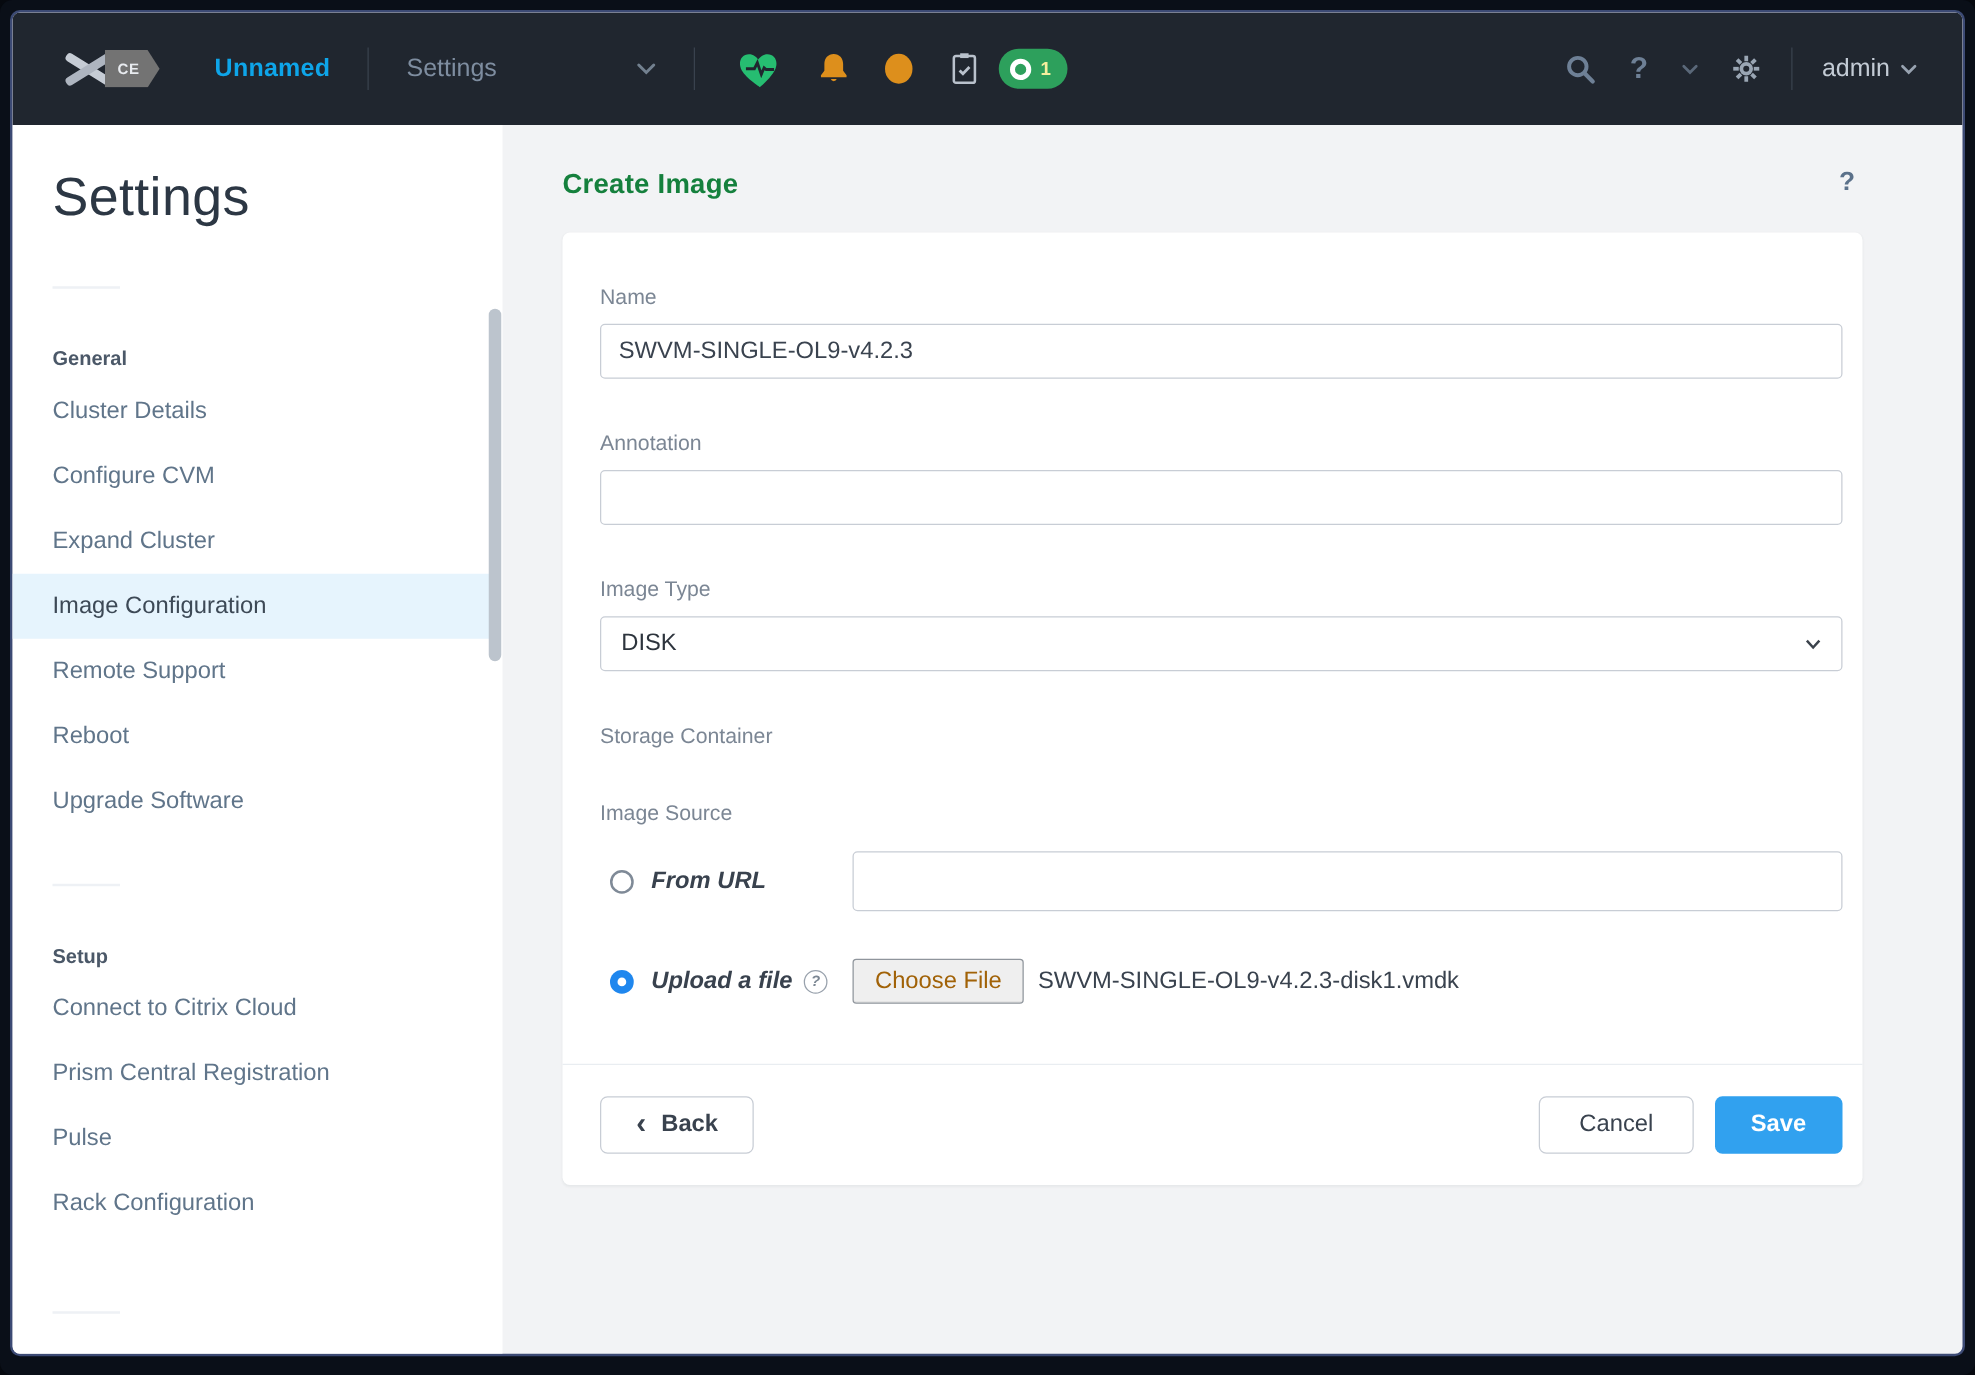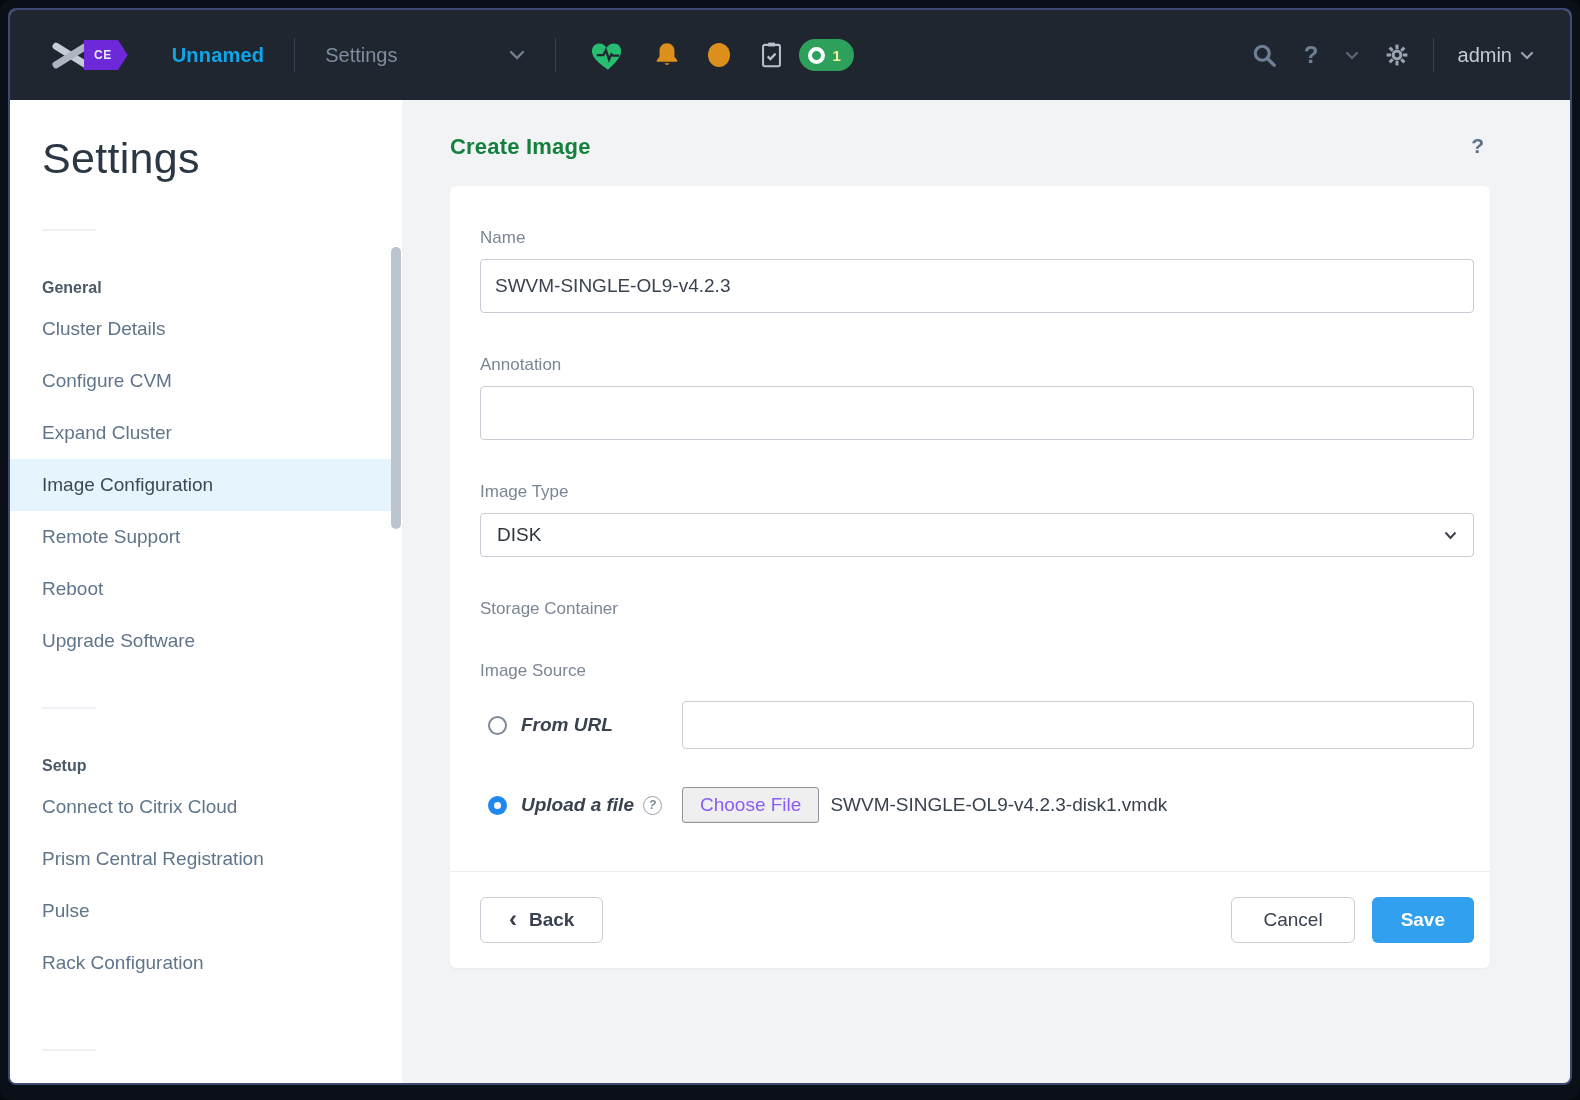--- a/index.html
+++ b/index.html
@@ -36,21 +36,21 @@
   .logo-x { position: relative; width: 44px; height: 38px; }
   .logo-x span {
     position: absolute; left: 2px; top: 16px;
     width: 42px; height: 7px; border-radius: 3px;
     background: #c6ccd5;
   }
   .logo-x span:first-child { transform: rotate(32deg); }
   .logo-x span:last-child  { transform: rotate(-32deg); background:#aeb5c0; }
   .logo-ce {
     margin-left: -8px;
-    background: #6d28d9; color: #e8ebef;
+    background: #737373; color: #e8ebef;
     font-size: 12px; font-weight: bold; letter-spacing: .5px;
     padding: 8px 10px;
     clip-path: polygon(0 0, 78% 0, 100% 50%, 78% 100%, 0 100%);
     padding-right: 16px;
   }
   .cluster-name { color: #0ea5e9; font-size: 20px; font-weight: bold; letter-spacing:.2px; }
   .nav-sep { width: 1px; height: 34px; background: #39424e; margin: 0 30px; }
   .nav-dropdown { display: flex; align-items: center; cursor: pointer; }
   .nav-dropdown .lbl { font-size: 20px; color: #7e8da0; }
   .nav-dropdown svg { margin-left: 112px; }
@@ -127,21 +127,21 @@
   .card {
     margin-top: 26px; background: #ffffff;
     border-radius: 6px;
     box-shadow: 0 1px 2px rgba(20,30,40,.05);
   }
   .card-body { padding: 42px 16px 2px 30px; }
 
   .form-group { margin-bottom: 42px; }
   .form-label { font-size: 17px; color: #7b8694; margin-bottom: 11px; }
   .text-input {
-    width: 100%; height: 54px;
+    width: 100%; height: 44px;
     border: 1px solid #c8cdd5; border-radius: 4px;
     font-family: inherit; font-size: 19px; color: #3a434f;
     padding: 0 14px; background: #fff; outline: none;
   }
   .select-box {
     width: 100%; height: 44px;
     border: 1px solid #c8cdd5; border-radius: 4px;
     display: flex; align-items: center;
     font-size: 19px; color: #2d343d;
     padding: 0 16px; cursor: pointer; background:#fff;
@@ -166,21 +166,21 @@
   .url-input { flex: 1; height: 48px; }
   .help-circle {
     width: 19px; height: 19px; border-radius: 50%;
     border: 1.5px solid #98a1ac; color: #7c8793;
     font-size: 12px; font-weight: bold;
     display: inline-flex; align-items: center; justify-content: center;
     margin-left: 9px; flex: 0 0 19px;
   }
   .choose-file-btn {
     background: #efefef; border: 1px solid #8f959c; border-radius: 3px;
-    font-family: inherit; font-size: 19px; color: #8b5cf6;
+    font-family: inherit; font-size: 19px; color: #a16207;
     padding: 6px 17px; cursor: pointer;
     box-shadow: inset 0 -1px 0 rgba(0,0,0,.06);
   }
   .file-name { font-size: 19px; color: #39424e; margin-left: 11px; }
 
   .card-divider { border: none; border-top: 1px solid #e9edf1; }
   .card-footer {
     display: flex; align-items: center;
     padding: 25px 16px 25px 30px;
   }

